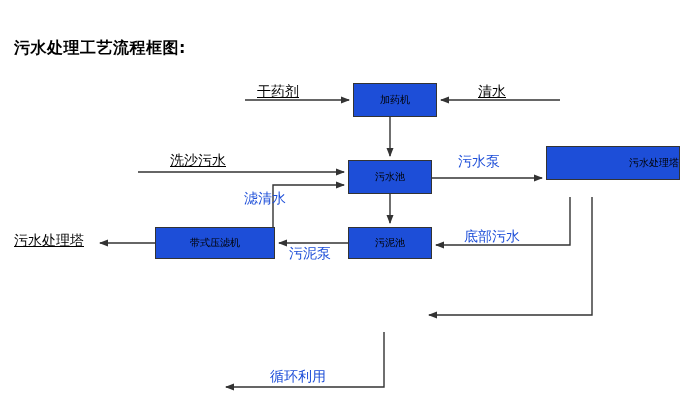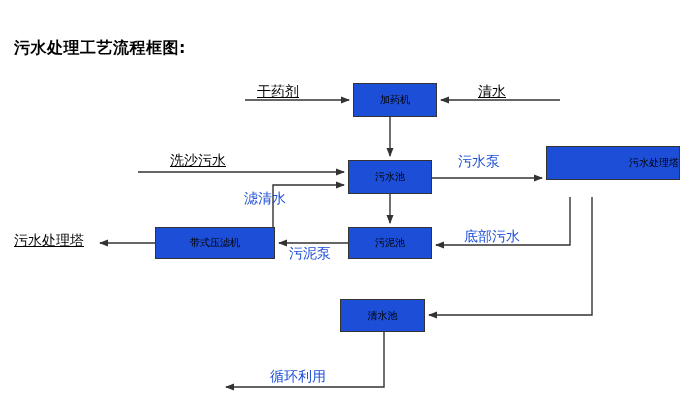--- a/index.html
+++ b/index.html
@@ -136,23 +136,20 @@
   </div>
 
   <div class="node" style="left:155px; top:227px; width:120px; height:32px;">
     <span>带式压滤机</span>
   </div>
 
   <div class="node" style="left:348px; top:227px; width:84px; height:32px;">
     <span>污泥池</span>
   </div>
 
-  <div class="node" style="left:340px; top:299px; width:85px; height:33px;">
-    <span>清水池</span>
-  </div>
 
   <div class="io-label" style="left:257px; top:83px;">干药剂</div>
 
   <div class="io-label" style="left:478px; top:83px;">清水</div>
 
   <div class="io-label" style="left:170px; top:152px;">洗沙污水</div>
 
   <div class="io-label" style="left:14px; top:232px;">污水处理塔</div>
 
   <div class="edge-label" style="left:458px; top:153px;">污水泵</div>

